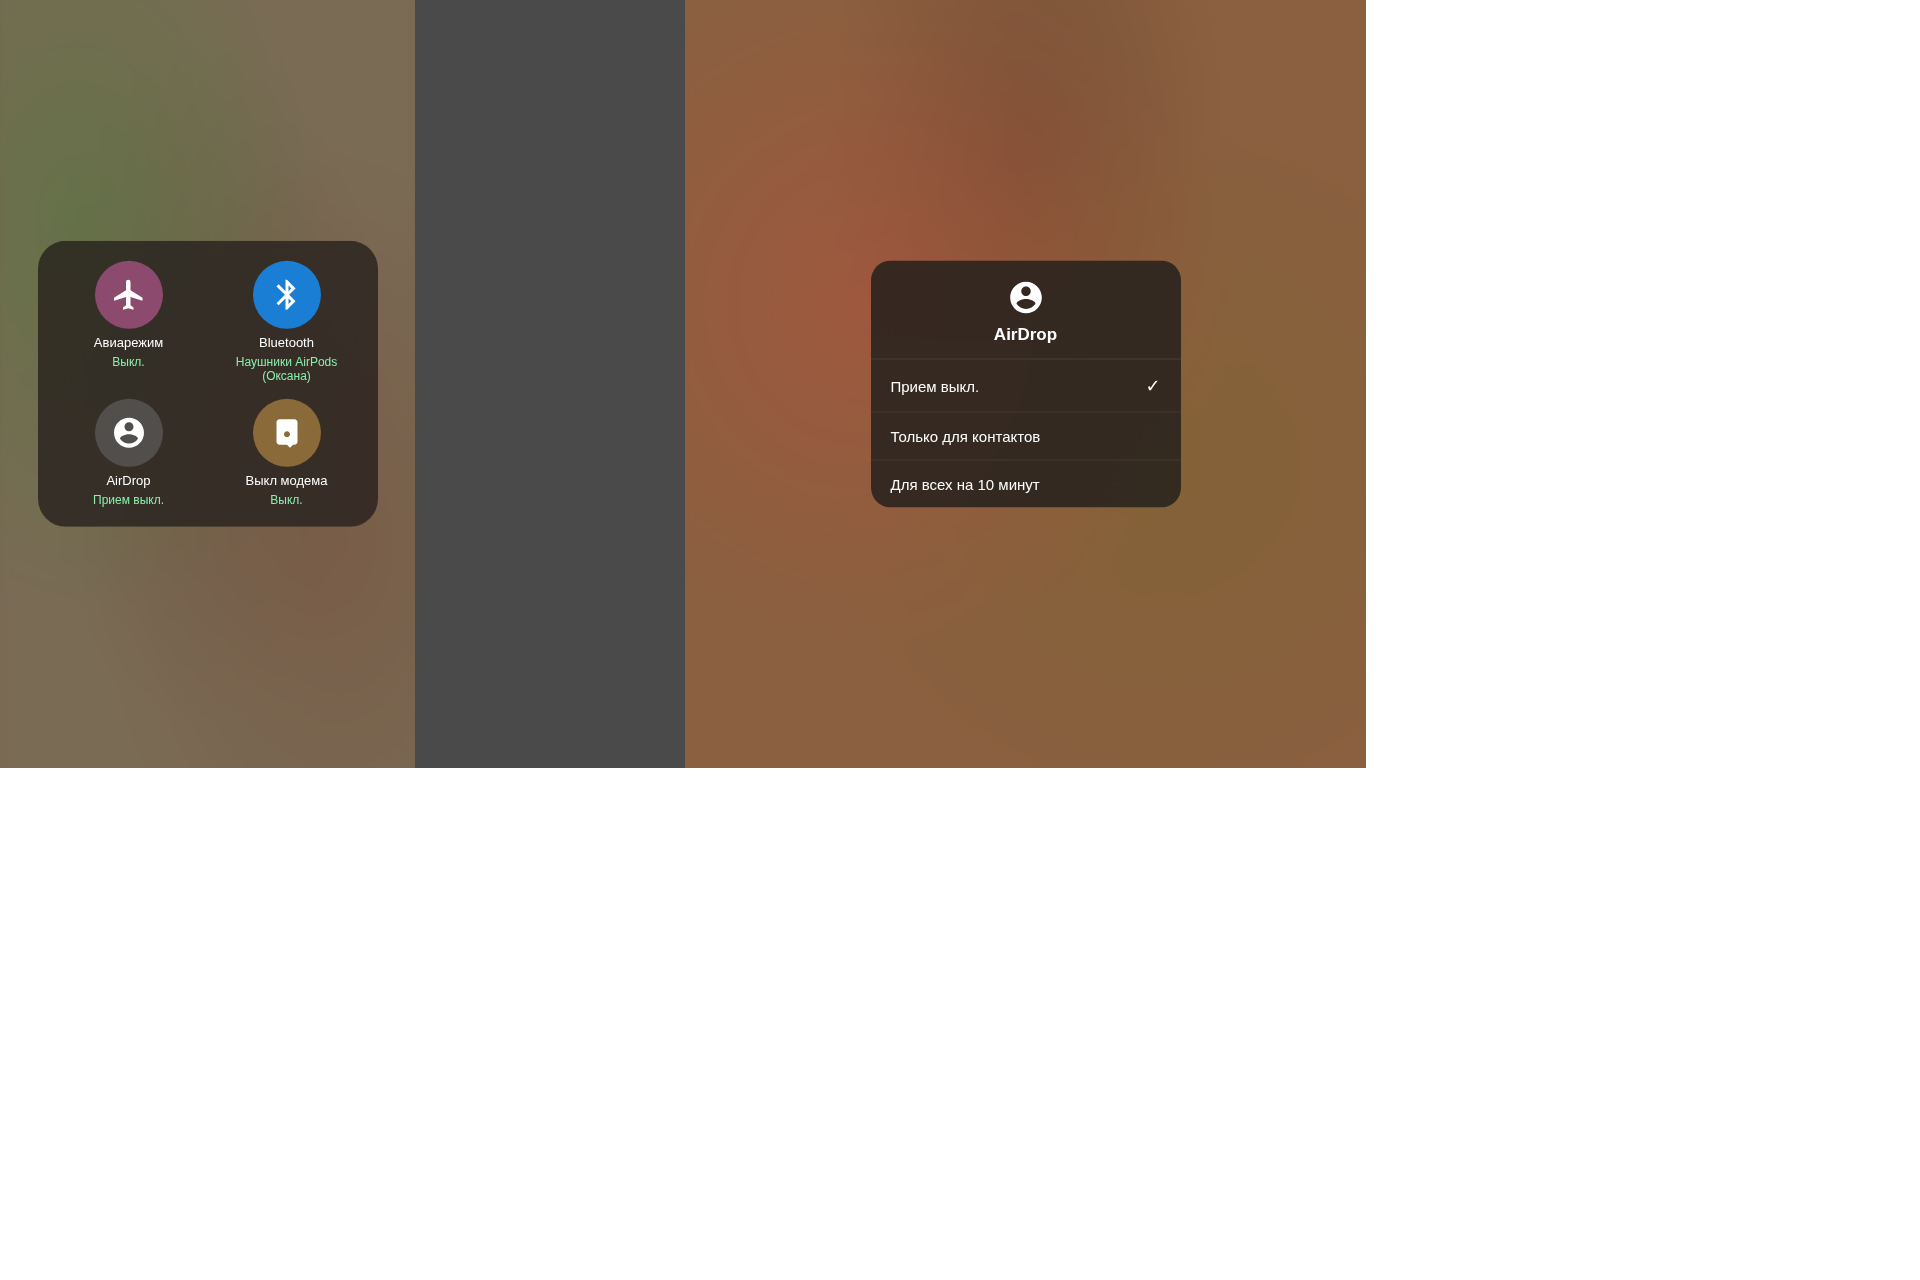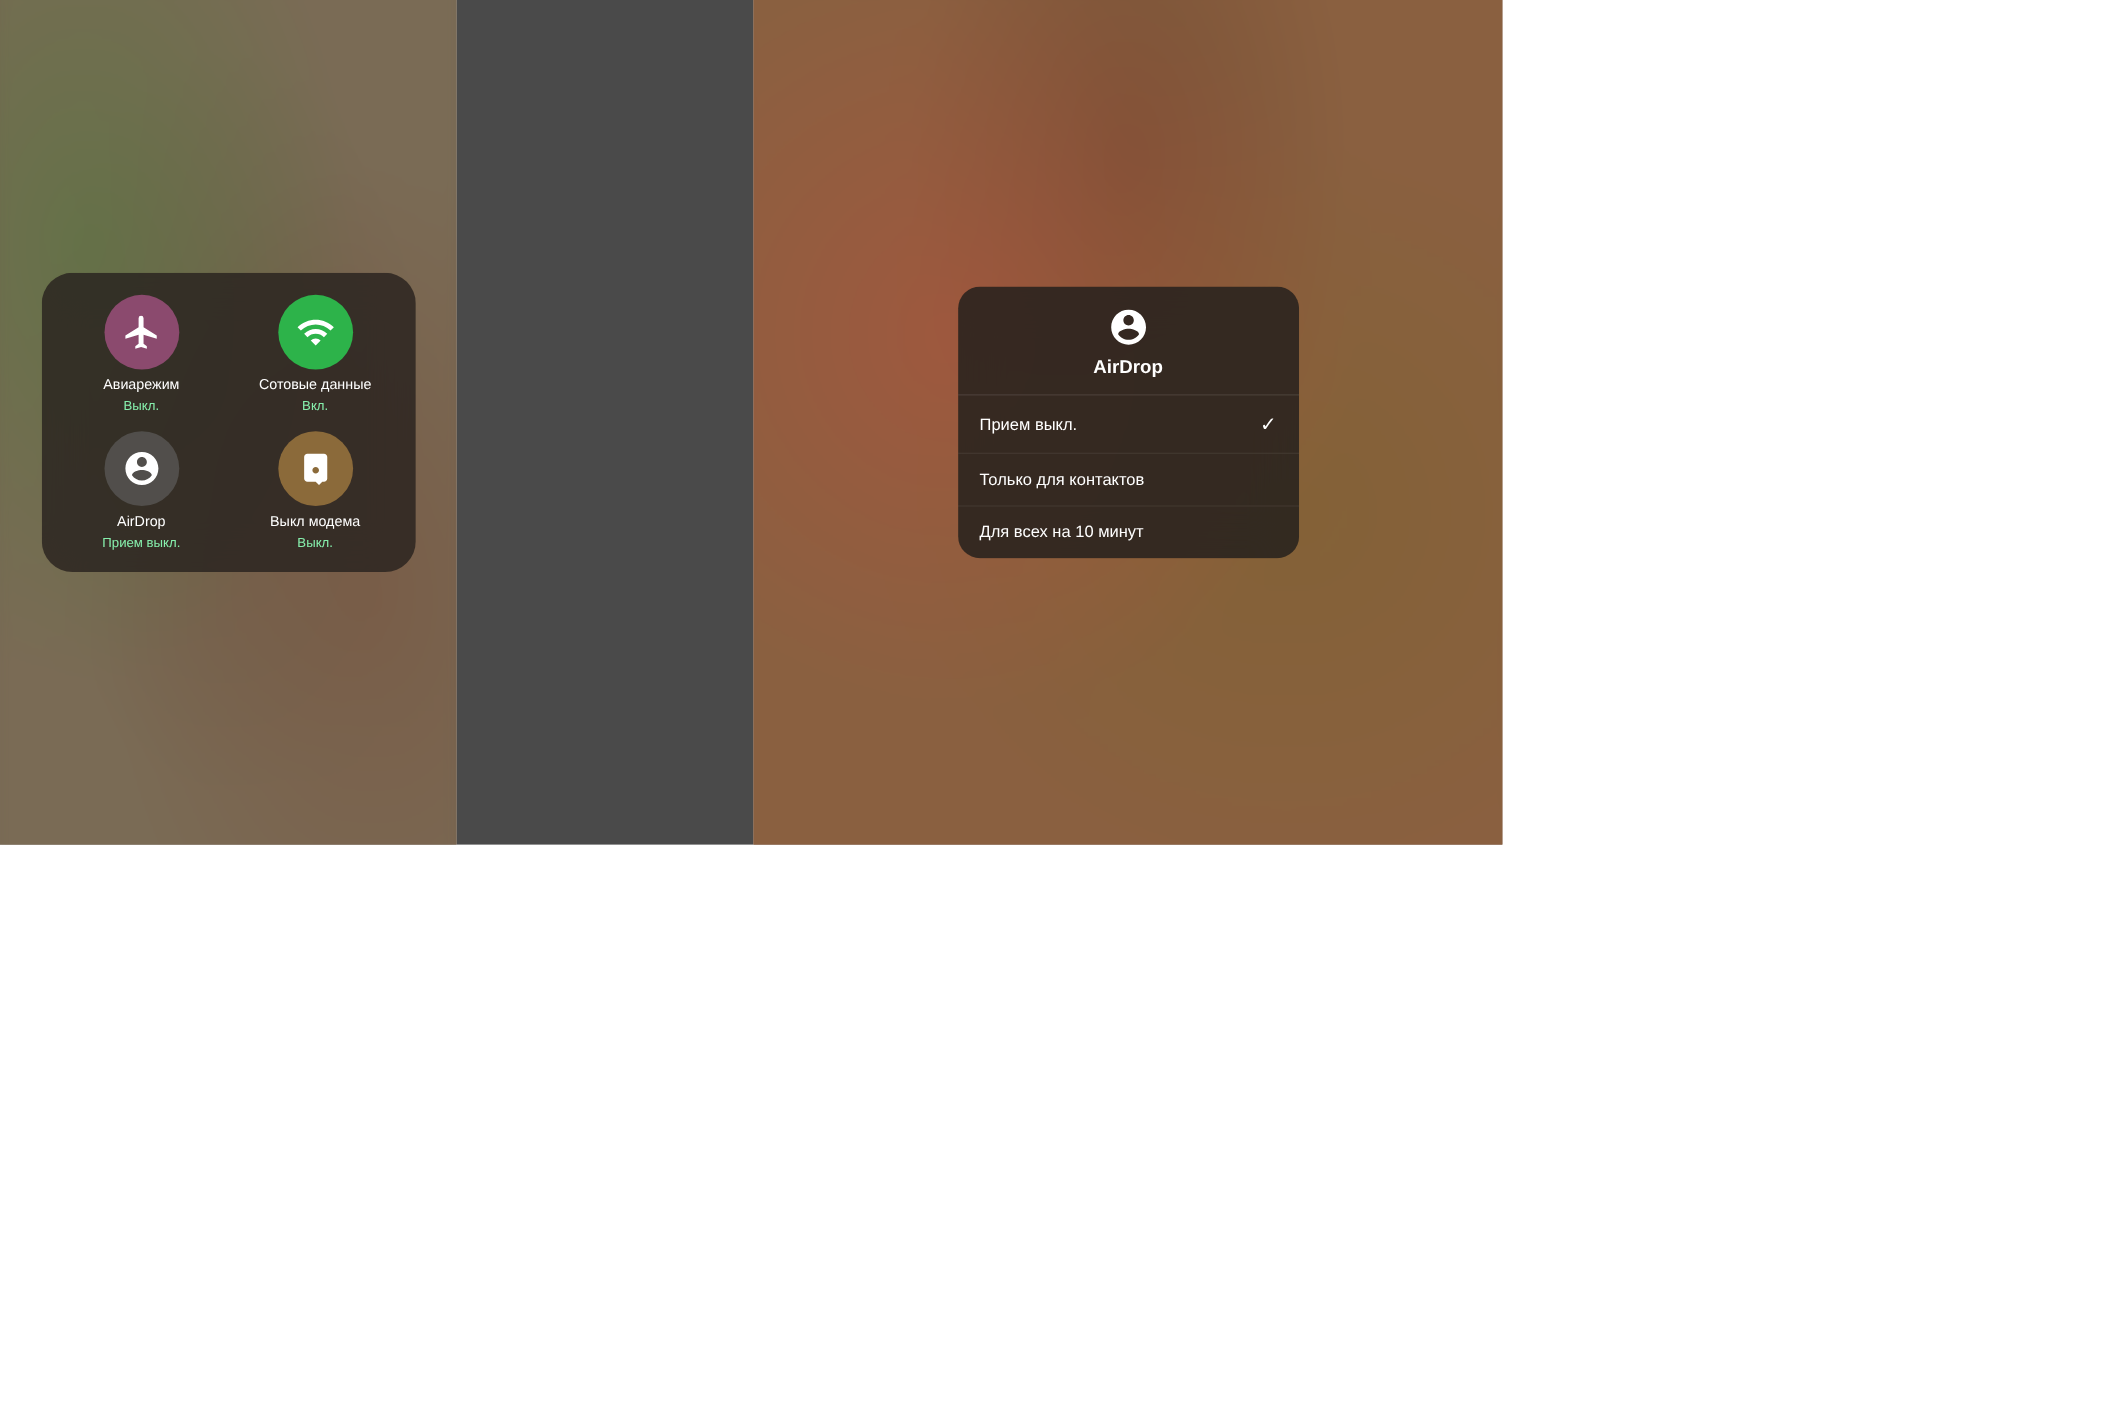--- a/index.html
+++ b/index.html
@@ -195,31 +195,31 @@
       <div class="cc-item">
         <div class="cc-icon-wrap icon-airplane">
           <svg viewBox="0 0 24 24">
             <path d="M21 16v-2l-8-5V3.5a1.5 1.5 0 0 0-3 0V9l-8 5v2l8-2.5V19l-2 1.5V22l3.5-1 3.5 1v-1.5L13 19v-5.5l8 2.5z"></path>
           </svg>
         </div>
         <span class="cc-label-main">Авиарежим</span>
         <span class="cc-label-sub">Выкл.</span>
       </div>
 
-      <div class="cc-item">
-        <div class="cc-icon-wrap icon-cellular">
-          <svg viewBox="0 0 24 24">
-            <path d="M1 9l2 2c4.97-4.97 13.03-4.97 18 0l2-2C16.93 2.93 7.08 2.93 1 9zm8 8l3 3 3-3a4.237 4.237 0 0 0-6 0zm-4-4l2 2a7.074 7.074 0 0 1 10 0l2-2C15.14 9.14 8.87 9.14 5 13z"></path>
-          </svg>
-        </div>
-        <span class="cc-label-main">Сотовые данные</span>
-        <span class="cc-label-sub">Вкл.</span>
-      </div>
-
-
+
+
+      <div class="cc-item">
+        <div class="cc-icon-wrap icon-bluetooth">
+          <svg viewBox="0 0 24 24">
+            <path d="M17.71 7.71L12 2h-1v7.59L6.41 5 5 6.41 10.59 12 5 17.59 6.41 19 11 14.41V22h1l5.71-5.71-4.3-4.29 4.3-4.29zM13 5.83l1.88 1.88L13 9.59V5.83zm1.88 10.46L13 18.17v-3.76l1.88 1.88z"></path>
+          </svg>
+        </div>
+        <span class="cc-label-main">Bluetooth</span>
+        <span class="cc-label-sub">Наушники AirPods (Оксана)</span>
+      </div>
 
       <div class="cc-item">
         <div class="cc-icon-wrap icon-airdrop">
           <svg viewBox="0 0 24 24">
             <path d="M12 2C6.48 2 2 6.48 2 12s4.48 10 10 10 10-4.48 10-10S17.52 2 12 2zm0 3c1.66 0 3 1.34 3 3s-1.34 3-3 3-3-1.34-3-3 1.34-3 3-3zm0 14.2c-2.5 0-4.71-1.28-6-3.22.03-1.99 4-3.08 6-3.08 1.99 0 5.97 1.09 6 3.08-1.29 1.94-3.5 3.22-6 3.22z"></path>
           </svg>
         </div>
         <span class="cc-label-main">AirDrop</span>
         <span class="cc-label-sub">Прием выкл.</span>
       </div>

